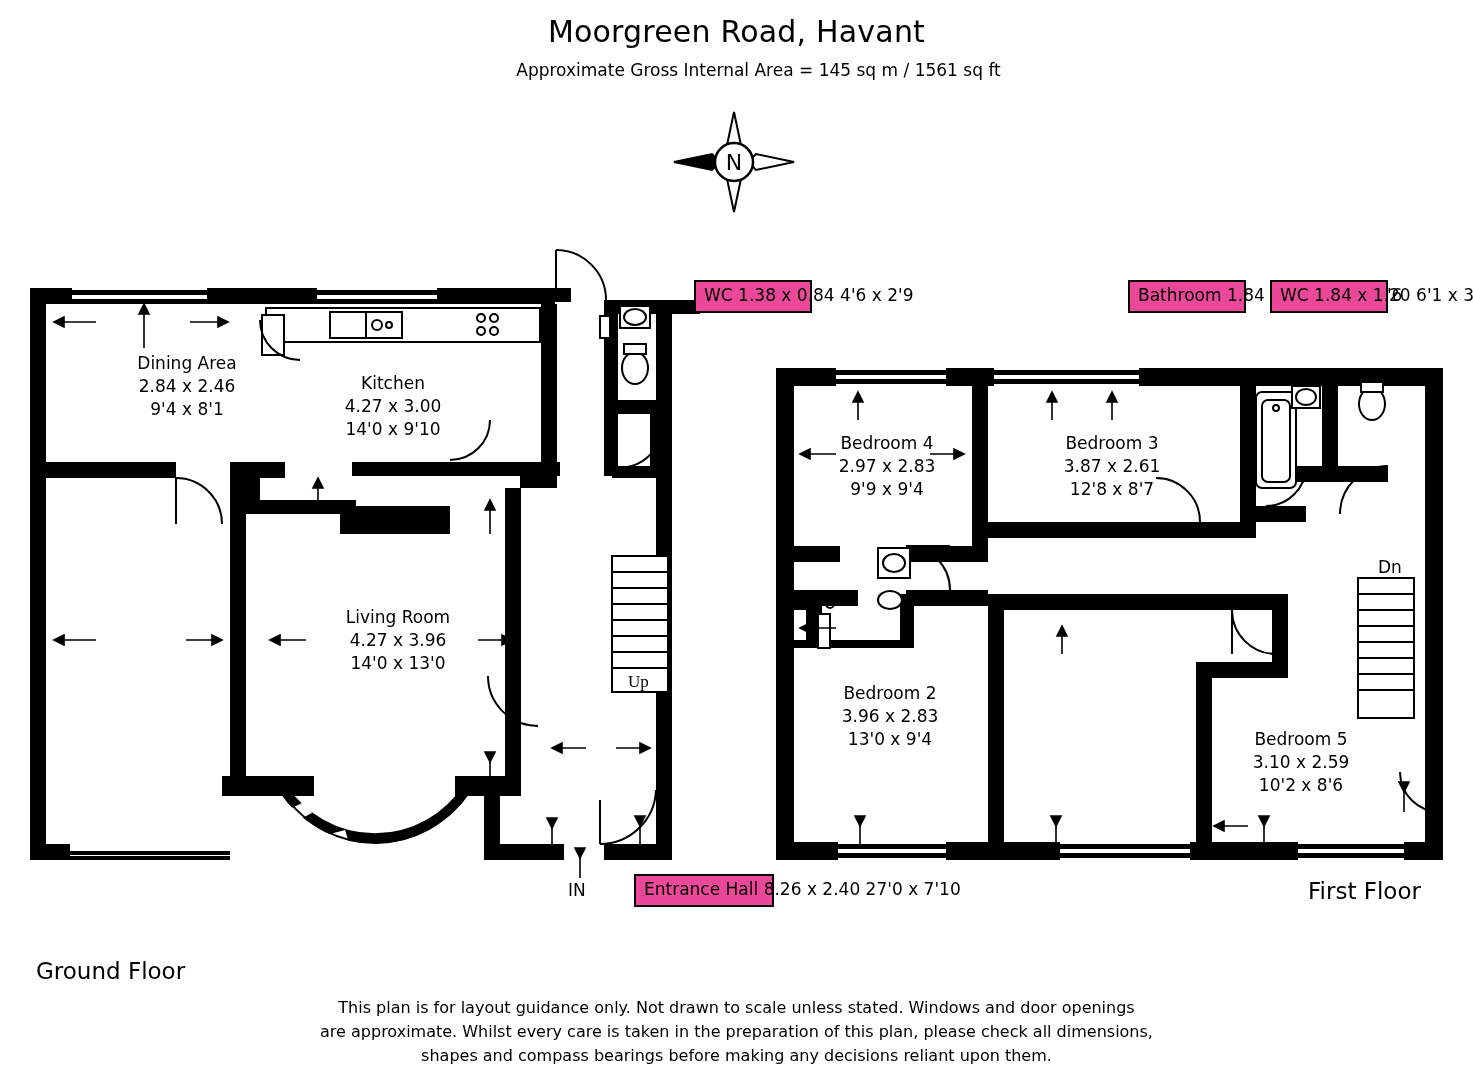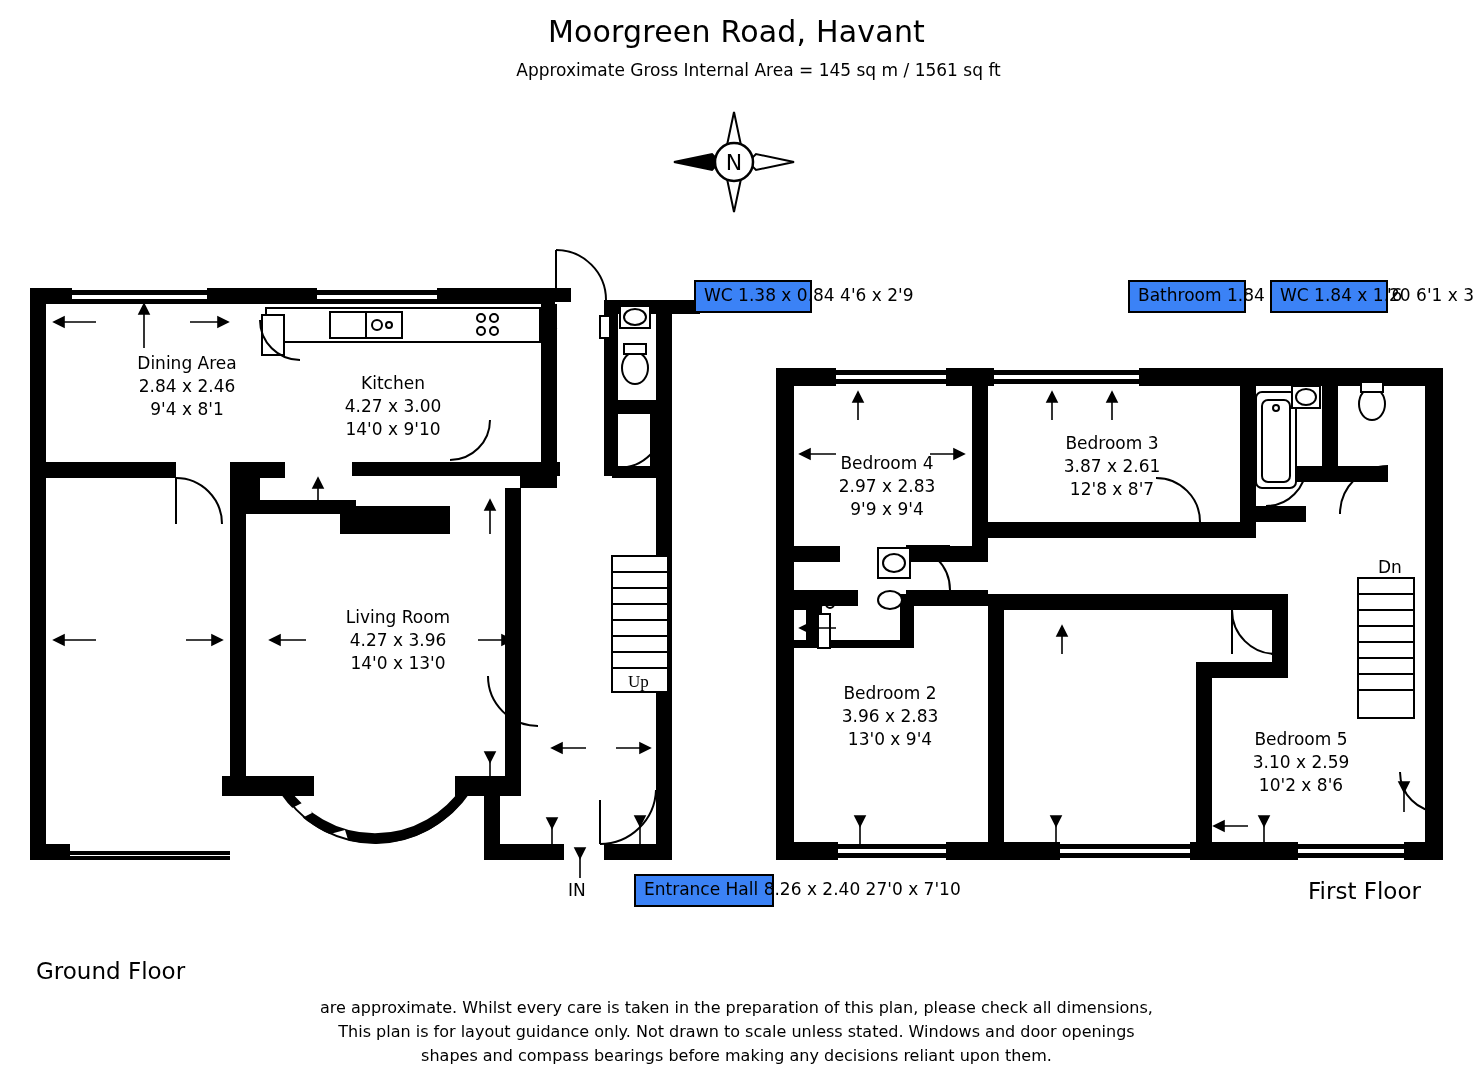--- a/index.html
+++ b/index.html
@@ -61,21 +61,21 @@
     line-height: 23px;
     white-space: nowrap;
   }
   .room-label .nm { display: block; }
   .room-label .dm { display: block; }
   .room-label .di { display: block; }
   
   .callout {
     position: absolute;
     border: 2px solid #000;
-    background: #3b82f6;
+    background: #ec4899;
     text-align: left;
     font-size: 17px;
     line-height: 23px;
     padding: 2px 8px 4px 8px;
     box-sizing: border-box;
     white-space: nowrap;
   }
   
   .mini-label {
     position: absolute;
@@ -427,21 +427,21 @@
     <span class="dm">1.84 x 1.68</span>
     <span class="di">6'0 x 5'6</span>
   </div>
 
   <div class="callout" style="left:1270px; top:280px; width:118px;">
     <span class="nm">WC</span>
     <span class="dm">1.84 x 1.20</span>
     <span class="di">6'1 x 3'11</span>
   </div>
 
-  <div class="room-label" style="left:802px; top:452px; width:170px;">
+  <div class="room-label" style="left:802px; top:432px; width:170px;">
     <span class="nm">Bedroom 4</span>
     <span class="dm">2.97 x 2.83</span>
     <span class="di">9'9 x 9'4</span>
   </div>
 
   <div class="room-label" style="left:1022px; top:432px; width:180px;">
     <span class="nm">Bedroom 3</span>
     <span class="dm">3.87 x 2.61</span>
     <span class="di">12'8 x 8'7</span>
   </div>
@@ -460,18 +460,18 @@
   </div>
 
   <div class="mini-label" id="stairs-up-label">Up</div>
   <div class="mini-label" id="stairs-dn-label">Dn</div>
   <div class="mini-label" id="entrance-in-label">IN</div>
 
   <div class="floor-label" id="ground-floor-label">Ground Floor</div>
   <div class="floor-label" id="first-floor-label">First Floor</div>
 
   <div id="disclaimer">
+    <span>This plan is for layout guidance only. Not drawn to scale unless stated. Windows and door openings</span>
     <span>are approximate. Whilst every care is taken in the preparation of this plan, please check all dimensions,</span>
-    <span>This plan is for layout guidance only. Not drawn to scale unless stated. Windows and door openings</span>
     <span>shapes and compass bearings before making any decisions reliant upon them.</span>
   </div>
 
 </div>
 
 </body></html>

